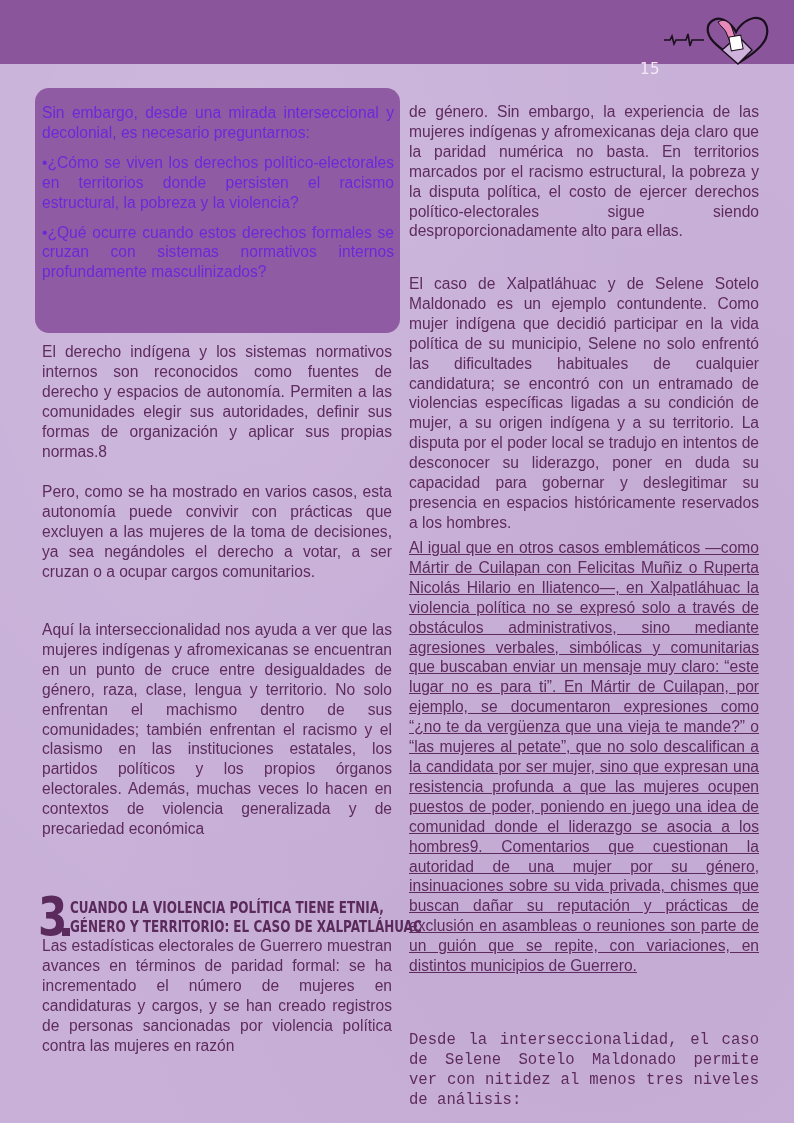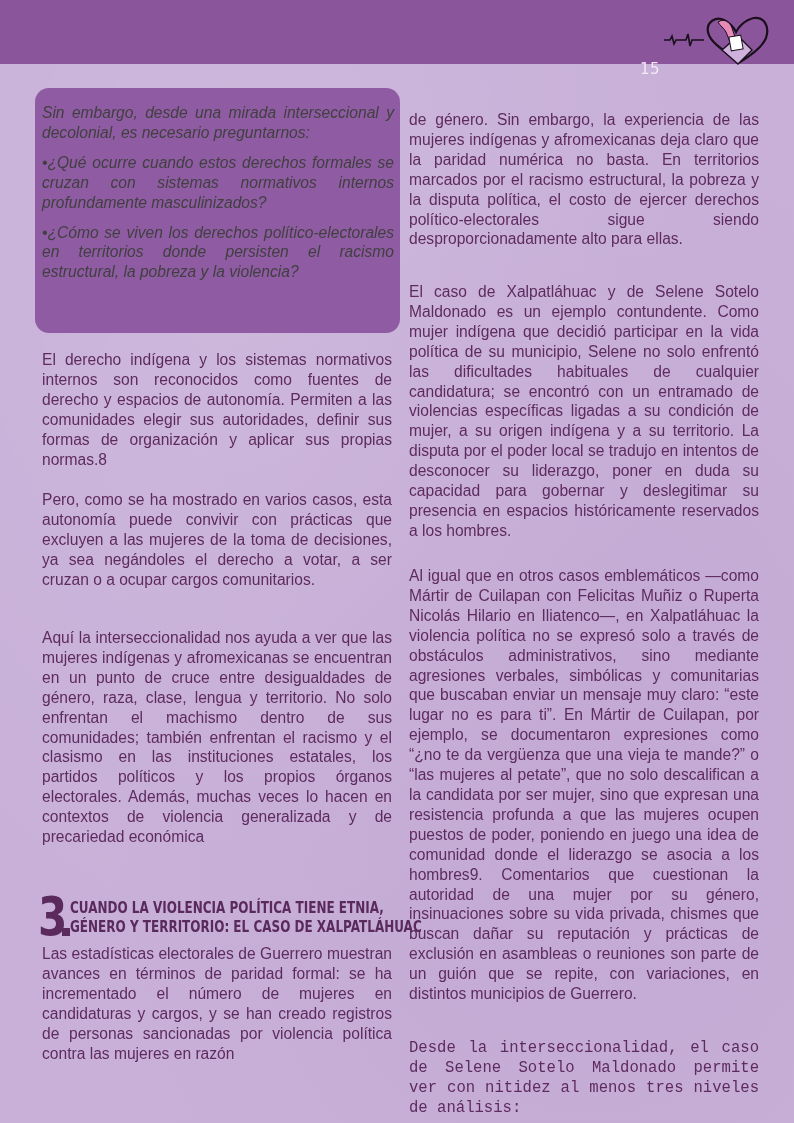--- a/index.html
+++ b/index.html
@@ -37,25 +37,25 @@
     }
     .col-left { left: 42px; width: 350px; }
     .col-right { left: 409px; width: 350px; }
     .callout {
       position: absolute; left: 35px; top: 88px; width: 365px; height: 245px;
       background: #8f5ba3;
       border-radius: 14px;
     }
     .callout-text {
       position: absolute; left: 42px; top: 103px; width: 352px;
-      font-size: 15.6px; line-height: 19.9px; color: #404040; text-align: justify; font-style: italic;
+      font-size: 15.6px; line-height: 19.9px; color: #6d28d9; text-align: justify;
     }
     .callout-text p { margin-bottom: 10px; }
     .para { position: absolute; }
-    .para p { text-align: justify; margin-top: 8px; }
+    .para p { text-align: justify; }
     .section-head {
       position: absolute; left: 38px; top: 895px; width: 360px; height: 52px;
     }
     .section-num {
       position: absolute; left: 0; top: -6px;
       font-family: "DejaVu Sans", sans-serif; font-weight: bold;
       font-size: 54px; line-height: 56px; color: #5a2a5c;
       transform: scaleX(0.78); transform-origin: left top;
     }
     .section-dot {
@@ -80,22 +80,22 @@
     <path d="M80,48 C70,40 50,30 48,18 C46,8 56,2 64,6 C70,9 74,14 76,18 C78,14 84,6 94,4 C104,3 110,12 106,24 C102,34 90,42 80,48 Z" fill="none" stroke="#1a0f1c" stroke-width="2.2"></path>
     <path d="M58,8 C64,4 70,8 72,14 L76,26 L70,28 L66,18 C64,14 60,12 58,8 Z" fill="#e88ab8" stroke="#1a0f1c" stroke-width="1"></path>
     <polygon points="62,36 78,22 92,36 78,50" fill="#cfb2dc" stroke="#1a0f1c" stroke-width="1.4"></polygon>
     <rect x="70" y="22" width="12" height="14" fill="#ffffff" stroke="#1a0f1c" stroke-width="1" transform="rotate(-10 76 29)"></rect>
   </svg>
 </div>
 
 <div class="callout"></div>
 <div class="callout-text">
   <p>Sin embargo, desde una mirada interseccional y decolonial, es necesario preguntarnos:</p>
+  <p>•¿Cómo se viven los derechos político-electorales en territorios donde persisten el racismo estructural, la pobreza y la violencia?</p>
   <p>•¿Qué ocurre cuando estos derechos formales se cruzan con sistemas normativos internos profundamente masculinizados?</p>
-  <p>•¿Cómo se viven los derechos político-electorales en territorios donde persisten el racismo estructural, la pobreza y la violencia?</p>
 </div>
 
 <div class="col col-left">
   <div class="para" style="top:342px; width:350px;">
     <p>El derecho indígena y los sistemas normativos internos son reconocidos como fuentes de derecho y espacios de autonomía. Permiten a las comunidades elegir sus autoridades, definir sus formas de organización y aplicar sus propias normas.8</p>
   </div>
   <div class="para" style="top:482px; width:350px;">
     <p>Pero, como se ha mostrado en varios casos, esta autonomía puede convivir con prácticas que excluyen a las mujeres de la toma de decisiones, ya sea negándoles el derecho a votar, a ser cruzan o a ocupar cargos comunitarios.</p>
   </div>
   <div class="para" style="top:620px; width:350px;">
@@ -115,19 +115,19 @@
   </div>
 </div>
 
 <div class="col col-right">
   <div class="para" style="top:102px; width:350px;">
     <p>de género. Sin embargo, la experiencia de las mujeres indígenas y afromexicanas deja claro que la paridad numérica no basta. En territorios marcados por el racismo estructural, la pobreza y la disputa política, el costo de ejercer derechos político-electorales sigue siendo desproporcionadamente alto para ellas.</p>
   </div>
   <div class="para" style="top:274px; width:350px;">
     <p>El caso de Xalpatláhuac y de Selene Sotelo Maldonado es un ejemplo contundente. Como mujer indígena que decidió participar en la vida política de su municipio, Selene no solo enfrentó las dificultades habituales de cualquier candidatura; se encontró con un entramado de violencias específicas ligadas a su condición de mujer, a su origen indígena y a su territorio. La disputa por el poder local se tradujo en intentos de desconocer su liderazgo, poner en duda su capacidad para gobernar y deslegitimar su presencia en espacios históricamente reservados a los hombres.</p>
   </div>
-  <div class="para" style="top:558px; width:350px;">
+  <div class="para" style="top:538px; width:350px;text-decoration:underline;">
     <p>Al igual que en otros casos emblemáticos —como Mártir de Cuilapan con Felicitas Muñiz o Ruperta Nicolás Hilario en Iliatenco—, en Xalpatláhuac la violencia política no se expresó solo a través de obstáculos administrativos, sino mediante agresiones verbales, simbólicas y comunitarias que buscaban enviar un mensaje muy claro: “este lugar no es para ti”. En Mártir de Cuilapan, por ejemplo, se documentaron expresiones como “¿no te da vergüenza que una vieja te mande?” o “las mujeres al petate”, que no solo descalifican a la candidata por ser mujer, sino que expresan una resistencia profunda a que las mujeres ocupen puestos de poder, poniendo en juego una idea de comunidad donde el liderazgo se asocia a los hombres9. Comentarios que cuestionan la autoridad de una mujer por su género, insinuaciones sobre su vida privada, chismes que buscan dañar su reputación y prácticas de exclusión en asambleas o reuniones son parte de un guión que se repite, con variaciones, en distintos municipios de Guerrero.</p>
   </div>
   <div class="para" style="top:1031px; width:350px;font-family:Liberation Mono, monospace;">
     <p>Desde la interseccionalidad, el caso de Selene Sotelo Maldonado permite ver con nitidez al menos tres niveles de análisis:</p>
   </div>
 </div>
 
 </body></html>

